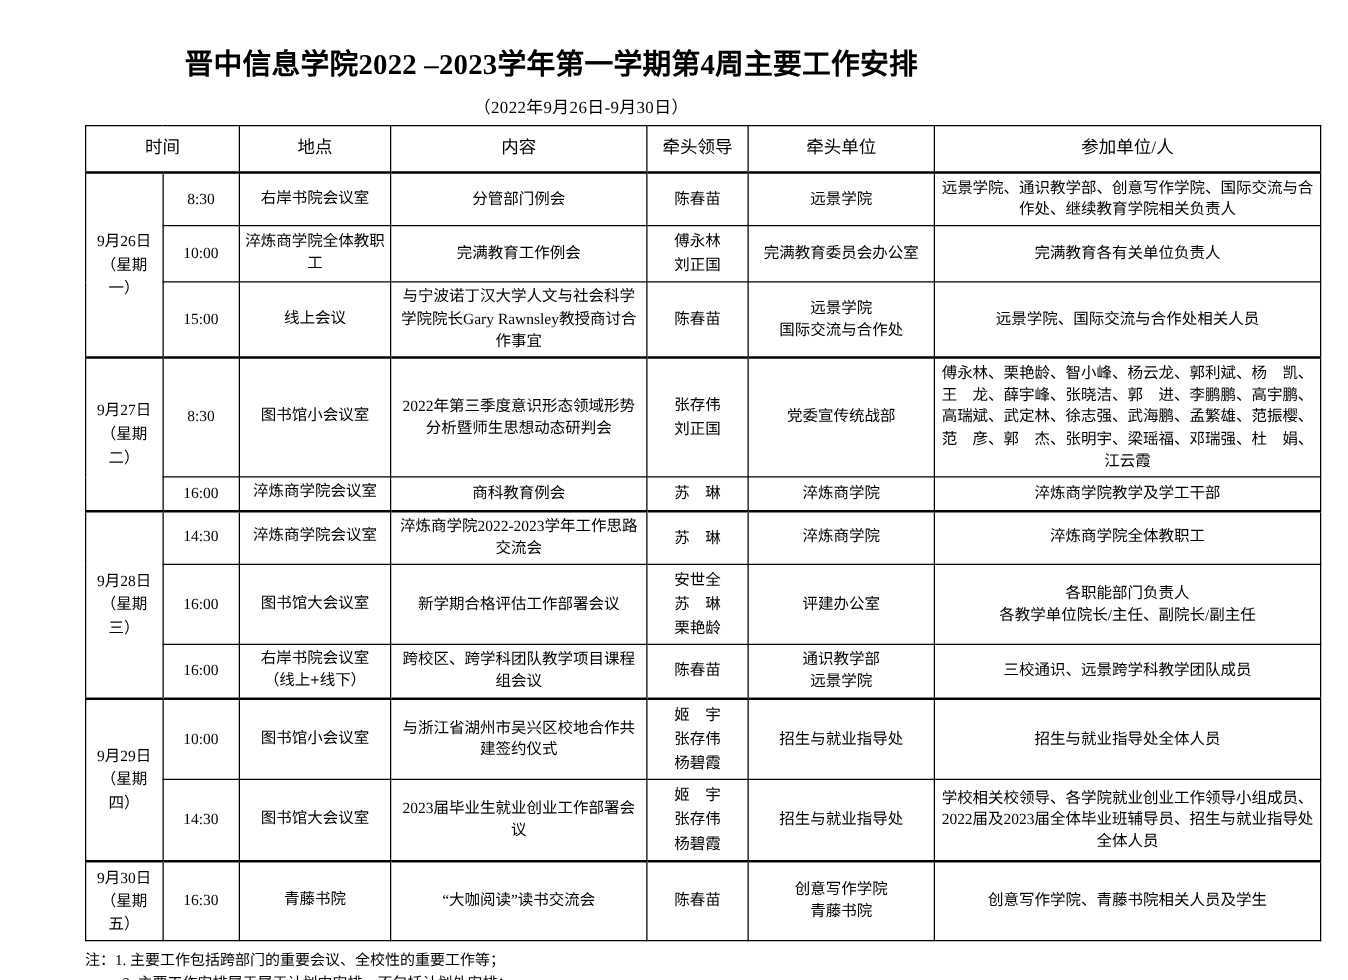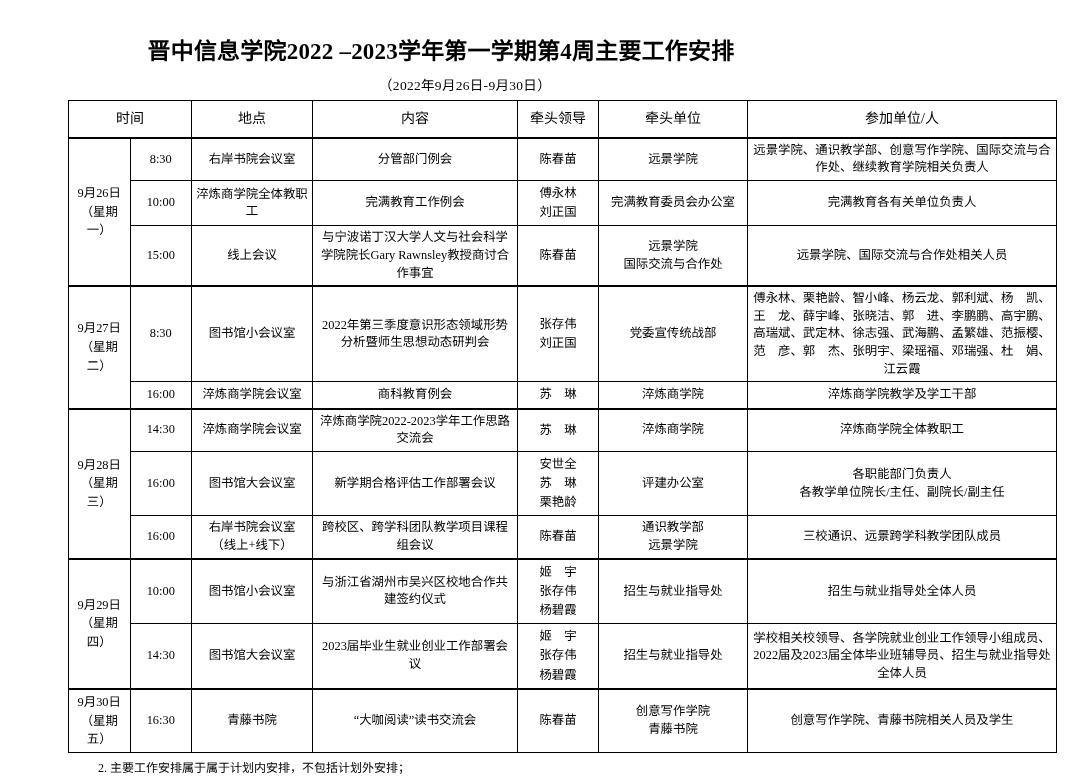--- a/index.html
+++ b/index.html
@@ -73,21 +73,21 @@
   tr.day-start > th {
     border-top: 2px solid #000000;
   }
   td.col-date {
     width: 62px;
     font-size: 12.4px;
     line-height: 1.5;
     padding: 2px 1px;
   }
   td.col-time { width: 52px; margin-top: 36px; }
-  td.col-place { width: 112px; }
+  td.col-place { width: 112px; font-family: Liberation Mono, monospace; }
   td.col-content { width: 196px; }
   td.col-leader { width: 72px; }
   td.col-unit { width: 140px; }
   td.col-parts { width: 300px; }
 
   th.col-date-h { width: 114px; }
   th.col-place-h { width: 112px; }
   th.col-content-h { width: 196px; }
   th.col-leader-h { width: 72px; }
   th.col-unit-h { width: 140px; }
@@ -381,17 +381,18 @@
             <td class="col-parts">
               <span class="cellline">创意写作学院、青藤书院相关人员及学生</span>
             </td>
           </tr>
         </tbody>
     </table>
   </div>
 
   <div class="notes">
     <div id="notes-list">
+        <div class="note-row note-first">注：1. 主要工作包括跨部门的重要会议、全校性的重要工作等；</div>
         <div class="note-row note-rest">2. 主要工作安排属于属于计划内安排，不包括计划外安排；</div>
       </div>
   </div>
 
 </div>
 
 </body></html>

